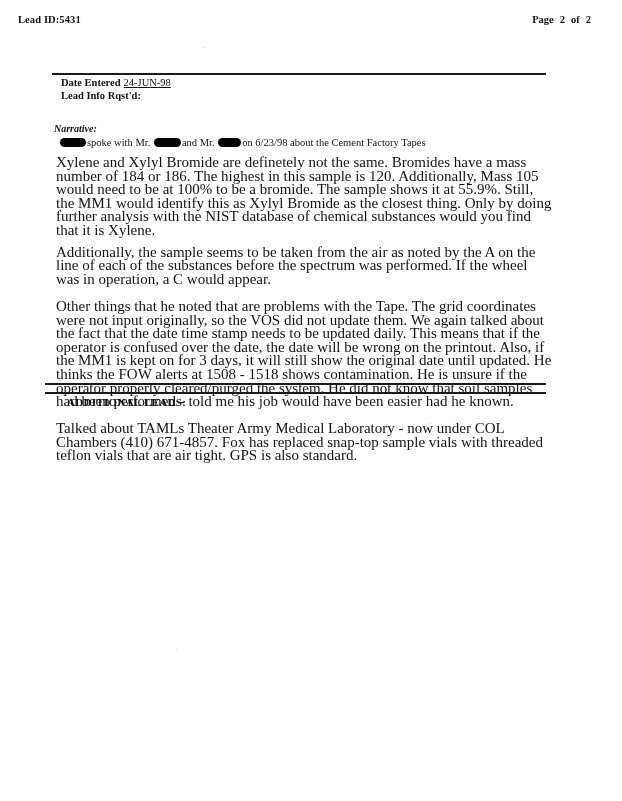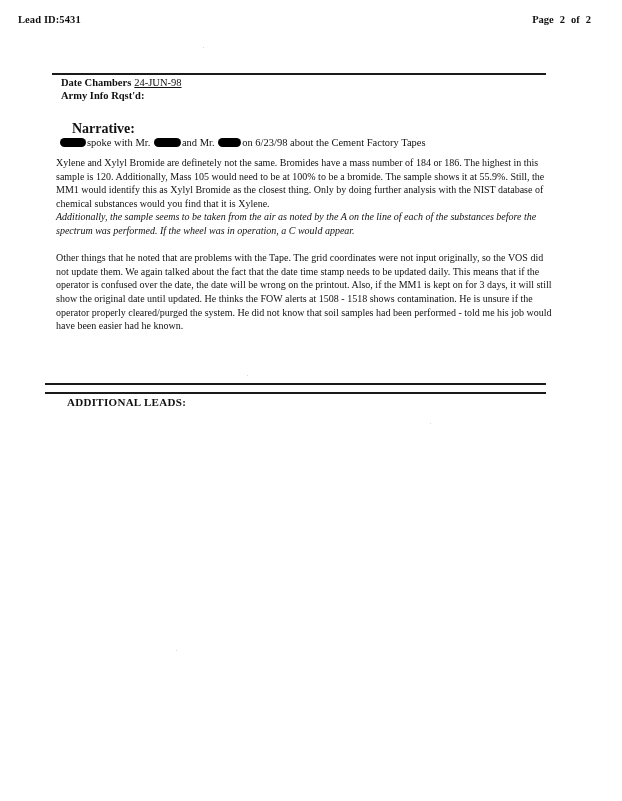--- a/index.html
+++ b/index.html
@@ -101,25 +101,26 @@
   }
   .info-value {
     font-weight: normal;
     margin-left: 3px;
     text-decoration: underline;
   }
 
   
   .narrative-head {
     position: absolute;
-    left: 72px;
+    left: 54px;
     top: 122px;
-    font-size: 14px;
+    font-size: 10px;
     font-weight: bold;
     line-height: 13px;
+    font-style: italic;
   }
   .narrative-first {
     position: absolute;
     left: 59px;
     top: 136px;
     font-size: 10.5px;
     line-height: 14px;
     white-space: nowrap;
   }
   .redaction {
@@ -135,26 +136,26 @@
   .r3 { width: 23px; }
 
   
   .body {
     position: absolute;
     left: 56px;
     top: 156px;
     width: 496px;
   }
   .para {
-    font-size: 10px;
+    font-size: 15px;
     line-height: 13.6px;
     text-align: left;
     margin: 0;
   }
-  .para + .para { margin-top: 0; font-style: italic; }
+  .para + .para { margin-top: 8px; }
   .gap { height: 13.6px; }
 
   
   .additional-leads {
     position: absolute;
     left: 67px;
     top: 396px;
     font-size: 11px;
     font-weight: bold;
     letter-spacing: 0.3px;
@@ -177,41 +178,42 @@
     <div class="lead-id">Lead ID:5431</div>
     <div class="page-num">
       <span>Page</span><span>2</span><span>of</span><span>2</span>
     </div>
   </div>
 
   <div class="rule-top"></div>
 
   <div class="narrative-info">
     <div class="info-line">
-      <span class="info-label">Date Chambers</span><span class="info-value">24-JUN-98</span>
+      <span class="info-label">Date Entered</span><span class="info-value">24-JUN-98</span>
     </div>
     <div class="info-line">
-      <span class="info-label">Army Info Rqst'd:</span><span class="info-value"></span>
+      <span class="info-label">Lead Info Rqst'd:</span><span class="info-value"></span>
     </div>
   </div>
 
   <div class="narrative-head">Narrative:</div>
 
   <div class="narrative-first">
     <span class="redaction r1"></span><span>spoke with Mr.</span>
     <span class="redaction r2"></span><span>and Mr.</span>
     <span class="redaction r3"></span><span>on 6/23/98 about the Cement Factory Tapes</span>
   </div>
 
   <div class="body">
     <p class="para">Xylene and Xylyl Bromide are definetely not the same.  Bromides have a mass number of 184 or 186. The highest in this sample is 120.  Additionally, Mass 105 would need to be at 100% to be a bromide.  The sample shows it at 55.9%.  Still,  the MM1 would identify this as Xylyl Bromide as the closest thing.  Only by doing further analysis with the NIST database of chemical substances would you find that it is Xylene.</p>
     <p class="para">Additionally, the sample seems to be taken from the air as noted by the A on the line of each of the substances before the spectrum was performed.  If the wheel was in operation,  a C would appear.</p>
     <div class="gap"></div>
     <p class="para">Other things that he noted that are problems with the Tape.  The grid coordinates were not input originally, so the VOS did not update them.  We again talked about the fact that the date time stamp needs to be updated daily.  This means that if the operator is confused over the date, the date will be wrong on the printout.  Also, if the MM1 is kept on for 3 days, it will still show the original date until updated.  He thinks the FOW alerts at 1508 - 1518 shows contamination.  He is unsure if the  operator properly cleared/purged the system.  He did not know that soil samples had been performed - told me his job would have been easier had he known.</p>
     <div class="gap"></div>
+    <p class="para">Talked about TAMLs Theater Army Medical Laboratory - now under COL Chambers (410) 671-4857. Fox has replaced snap-top sample vials with threaded teflon vials that are air tight.  GPS is also standard.</p>
   </div>
 
   <div class="rule-bottom-a"></div>
   <div class="rule-bottom-b"></div>
 
   <div class="additional-leads">ADDITIONAL LEADS:</div>
 
   <div class="speckle" style="left:203px; top:47px;"></div>
   <div class="speckle" style="left:247px; top:375px;"></div>
   <div class="speckle" style="left:430px; top:423px;"></div>

